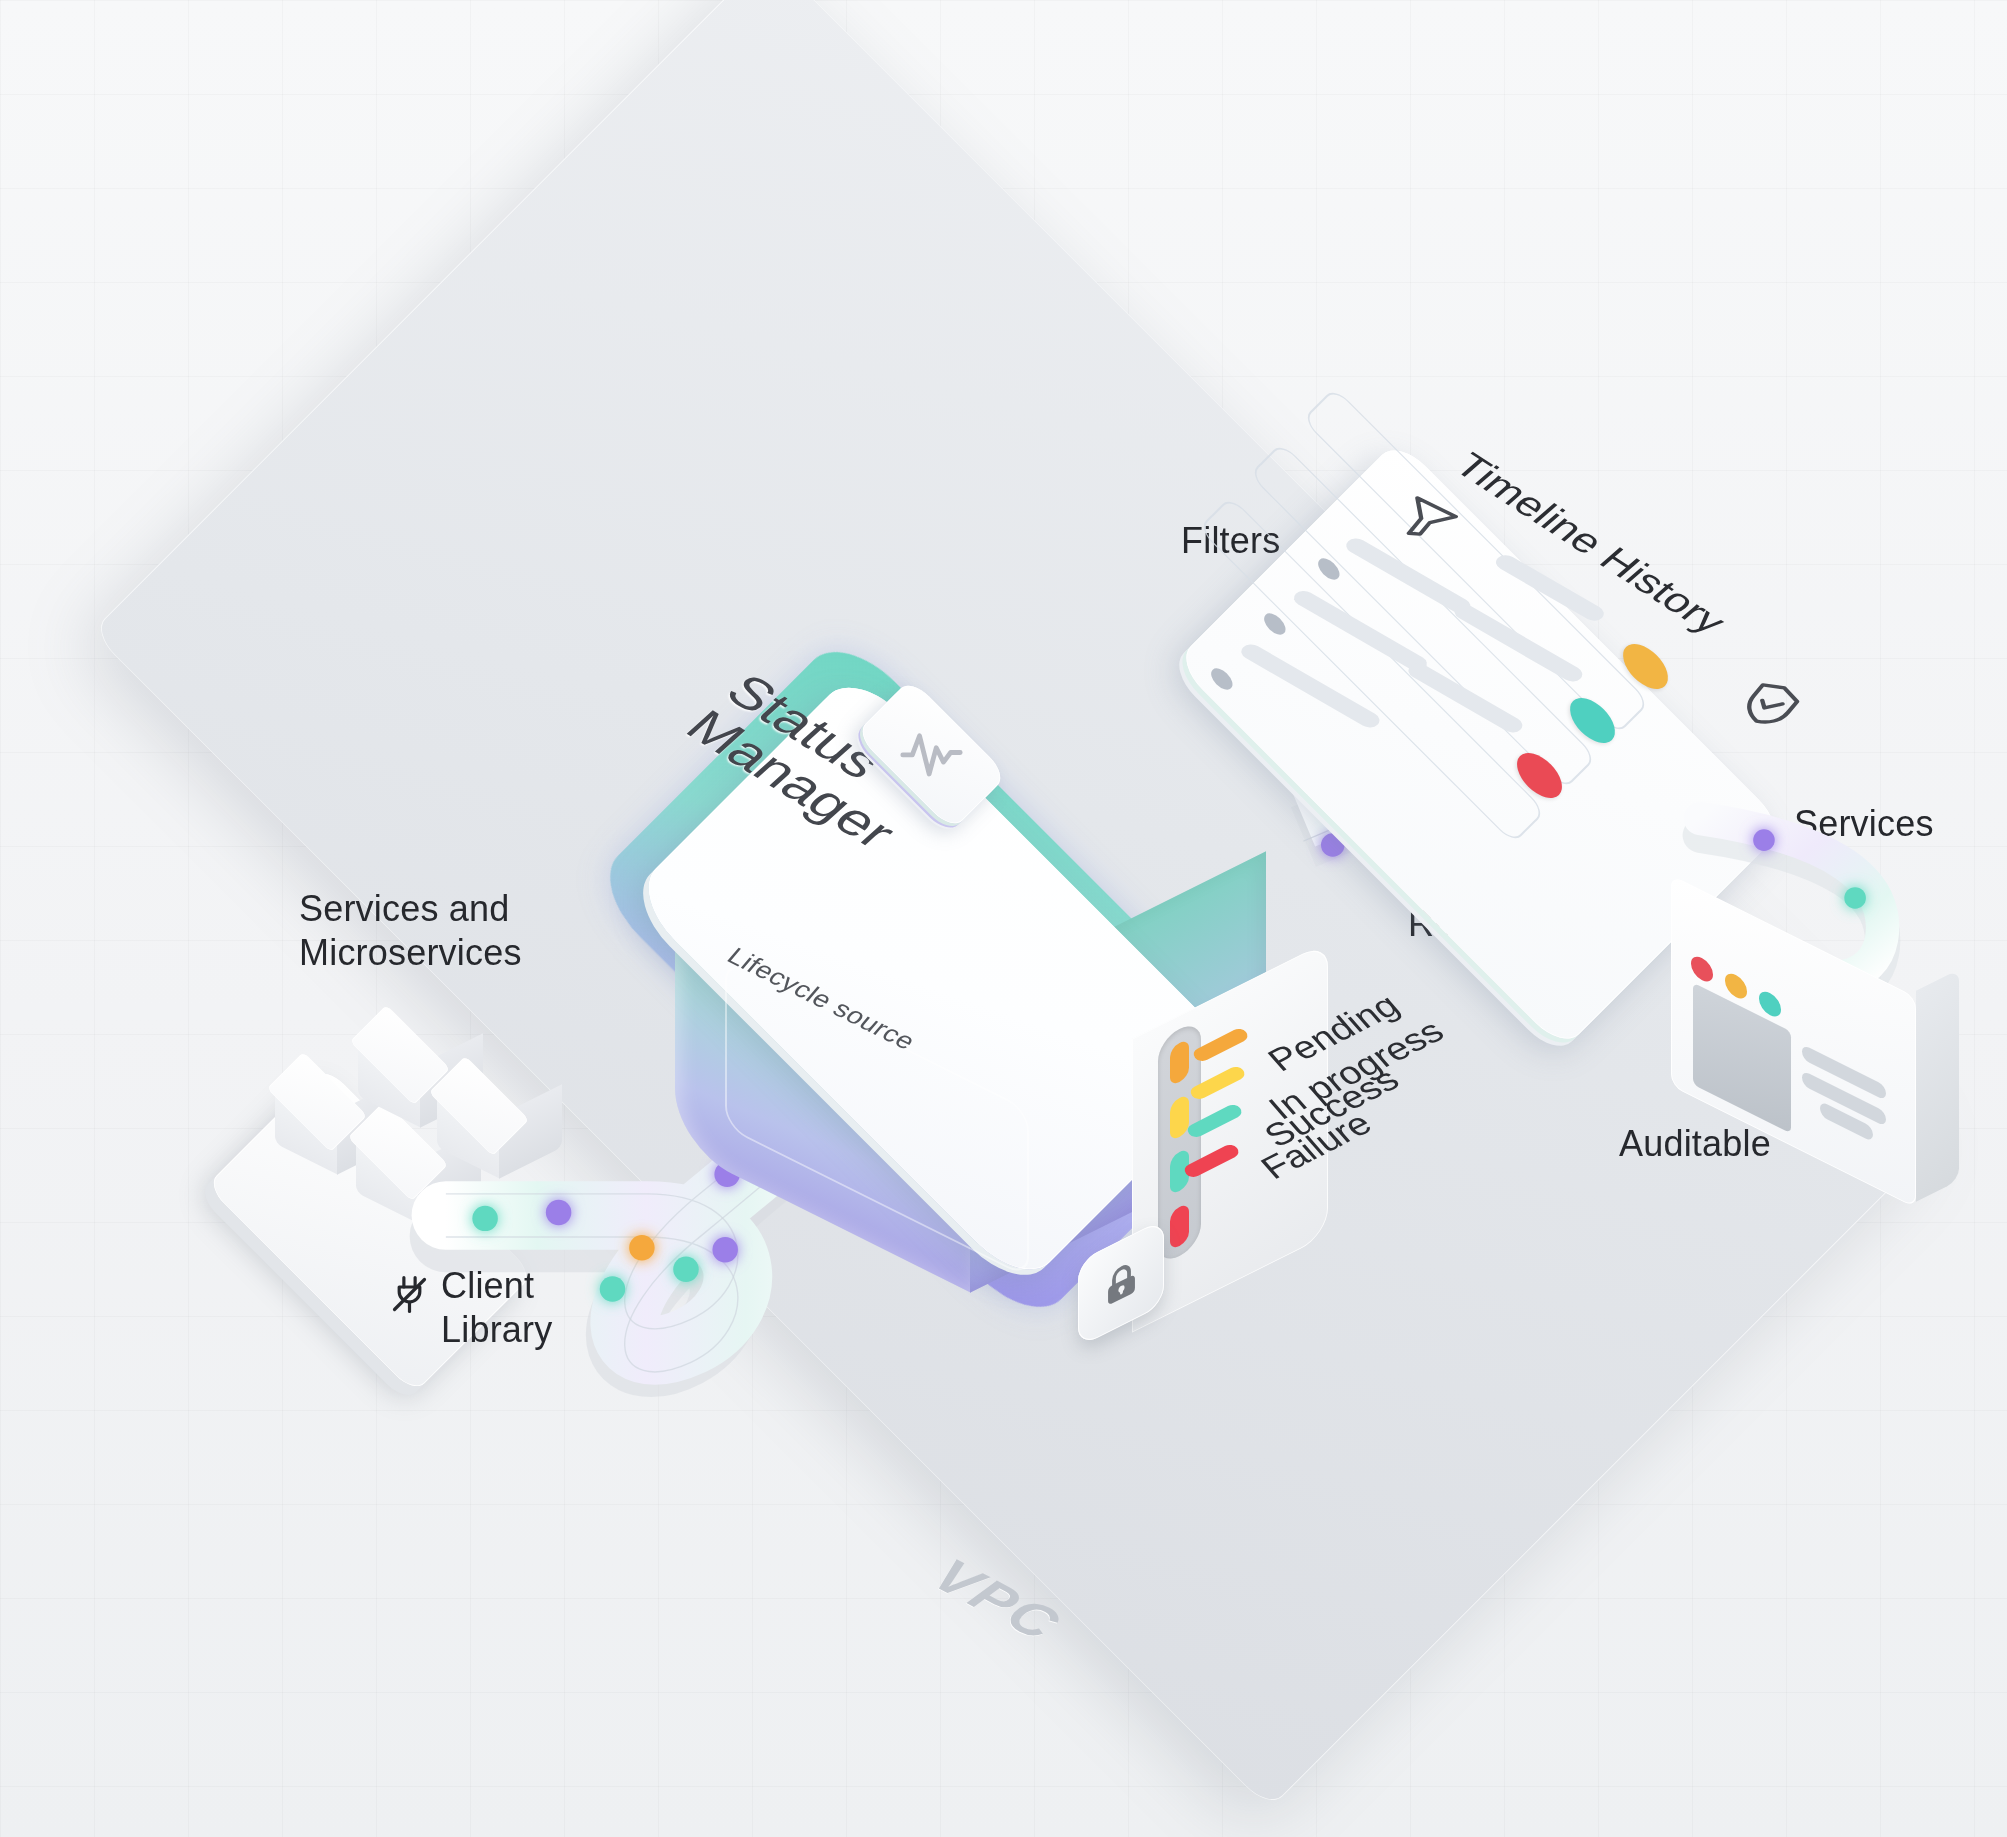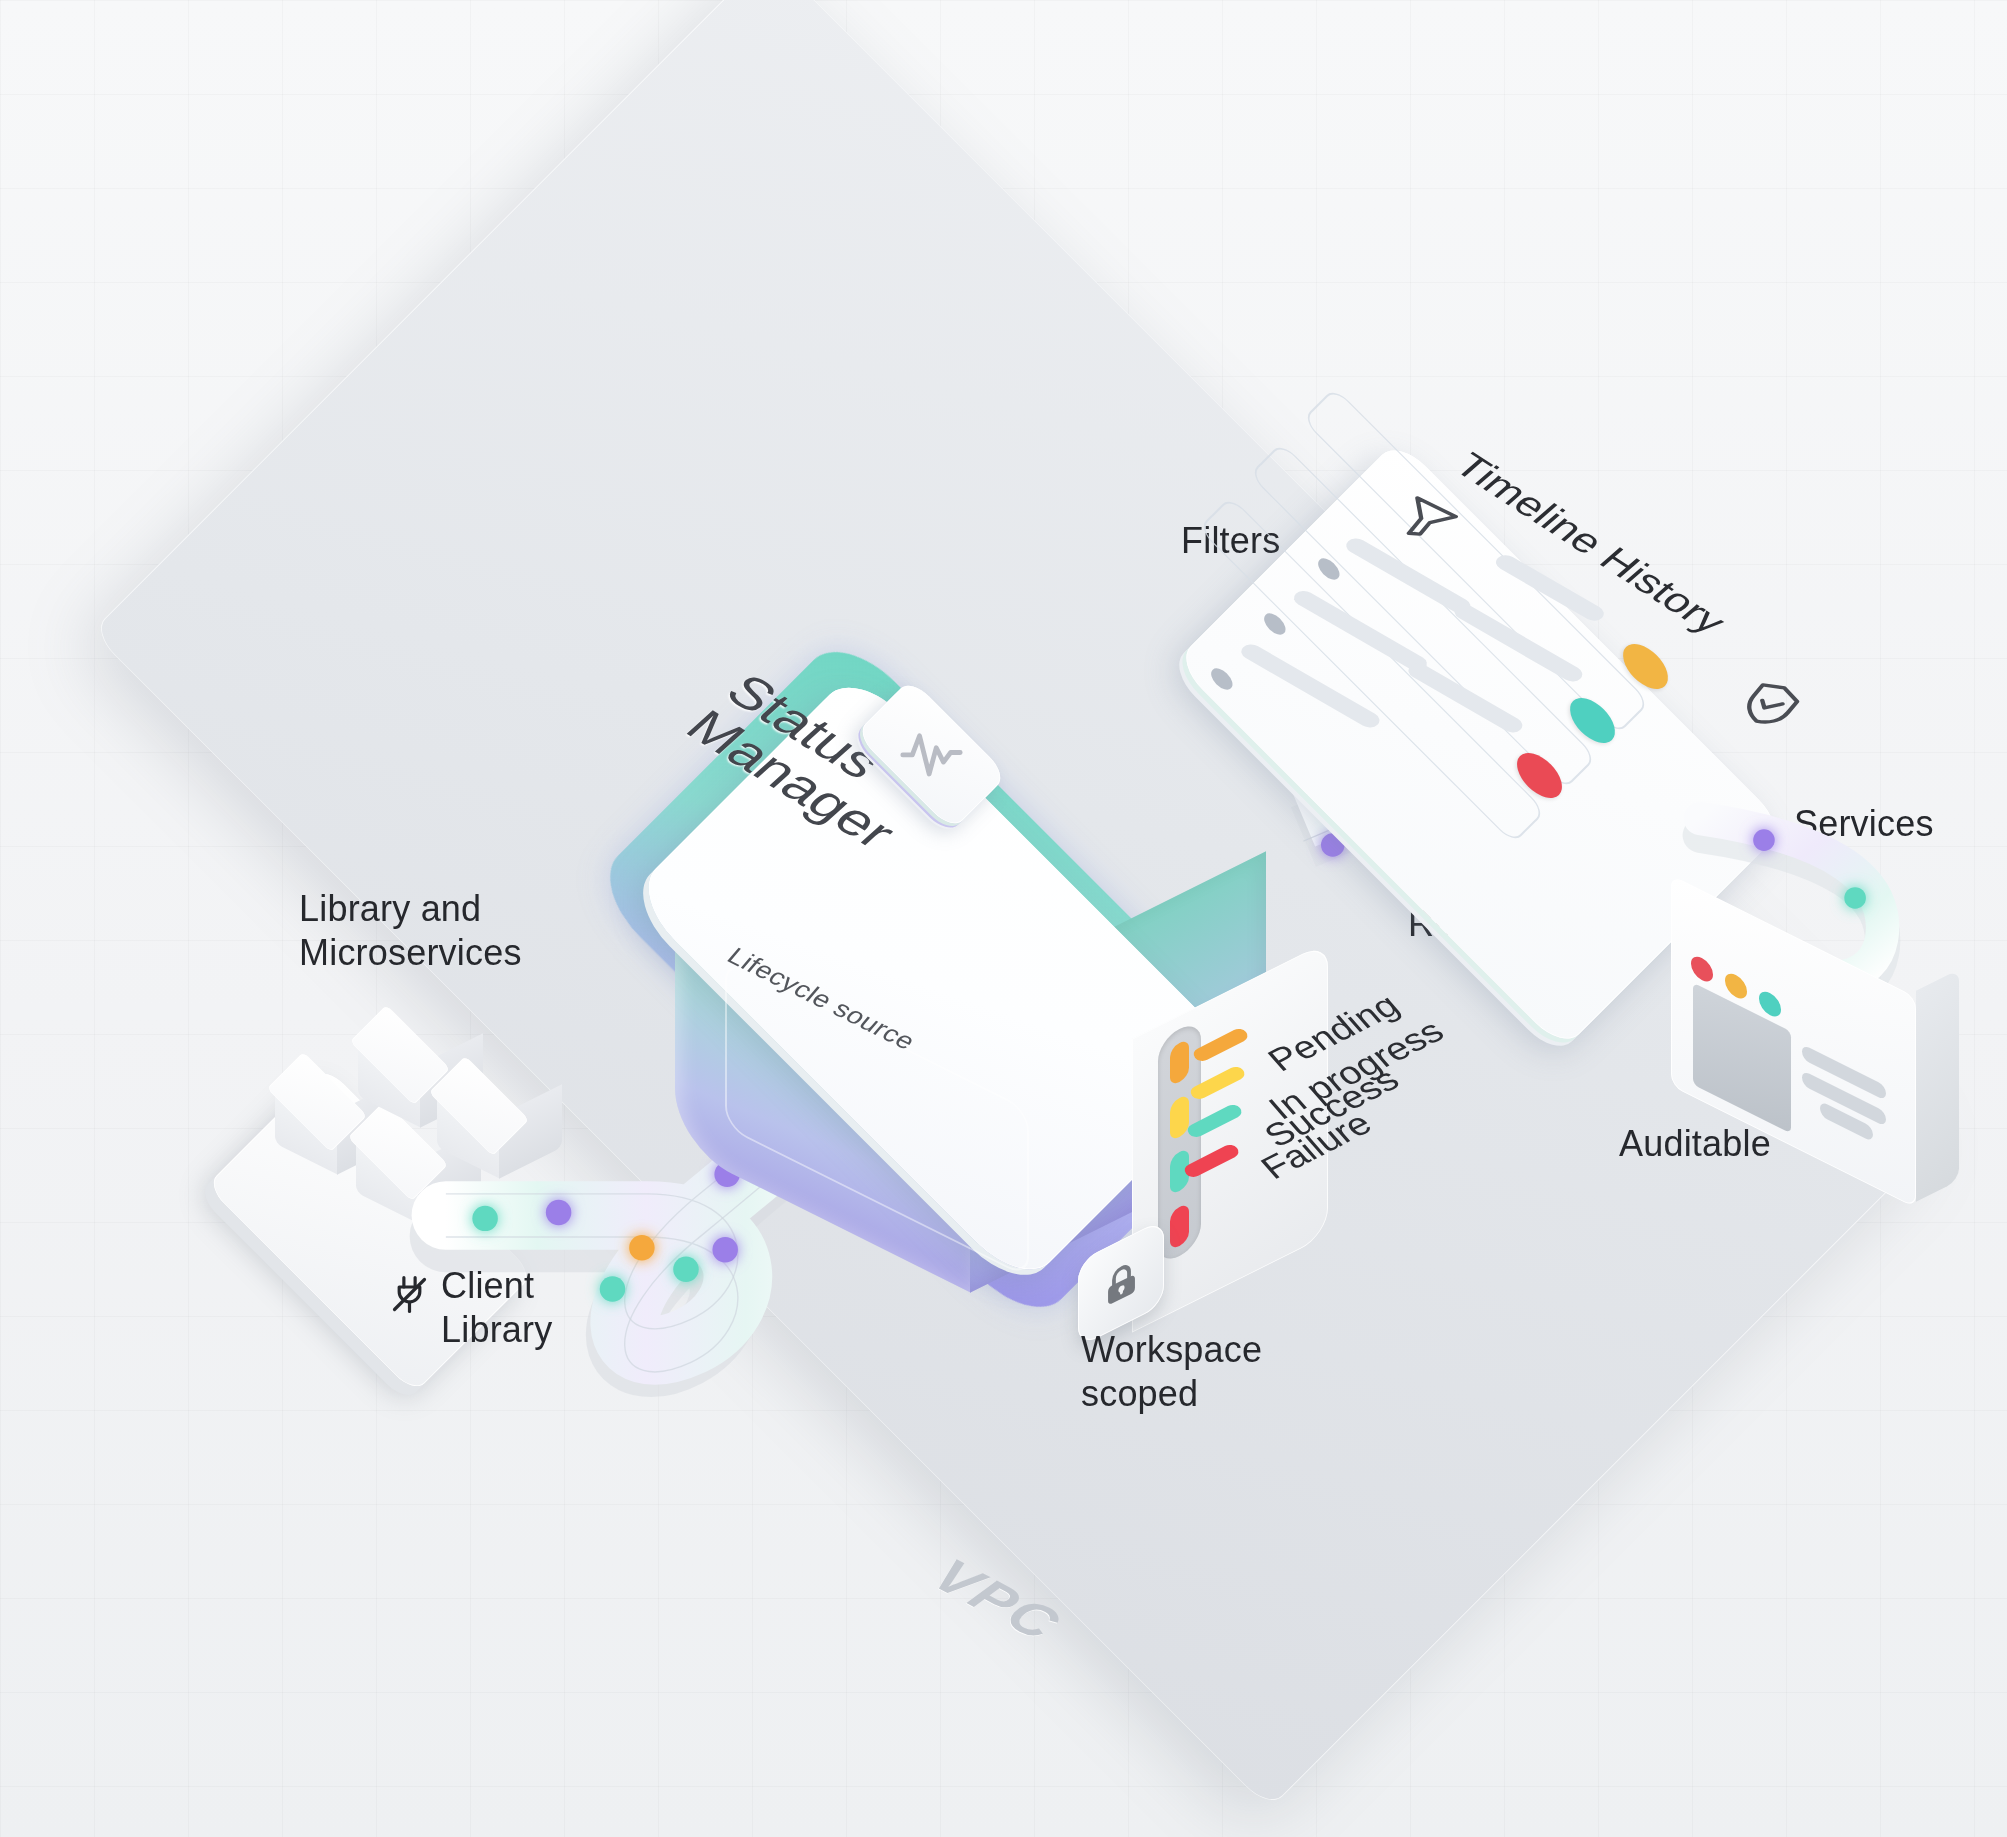--- a/index.html
+++ b/index.html
@@ -175,21 +175,21 @@
 </head>
 <body>
 
 <div id="stage">
   <div id="grid"></div>
 
   <div id="platform-edge"></div>
   <div id="platform"></div>
   <div id="vpc">VPC</div>
 
-  <div class="lbl" style="left:299px; top:887px; font-weight:400;">Library and
+  <div class="lbl" style="left:299px; top:887px; font-weight:400;">Services and
 Microservices</div>
 
   <div class="iso" id="svc-base"></div>
   <div class="cube" style="left:272px; top:1057px;">
     <div class="fl"></div>
       <div class="fr"></div>
       <div class="top"></div>
     </div>
   <div class="cube" style="left:353px; top:1106px;">
     <div class="fl"></div>
@@ -311,22 +311,20 @@
 
   <div id="lock"></div>
   <div style="position:absolute; left:1100px; top:1262px;">
     <svg width="43" height="43" viewBox="0 0 24 24" fill="none" stroke="#75797f" stroke-width="2.1" stroke-linecap="round" stroke-linejoin="round" style="transform:skewY(-26.5deg);">
       <rect x="4.5" y="10.5" width="15" height="10" rx="2.4" fill="#75797f" stroke="none"></rect>
       <path d="M7.8 10.5 V7.6 a4.2 4.2 0 0 1 8.4 0 V10.5"></path>
       <circle cx="12" cy="15" r="1.7" fill="#f2f3f5" stroke="none"></circle>
       <rect x="11.2" y="15" width="1.6" height="3" rx=".8" fill="#f2f3f5" stroke="none"></rect>
     </svg>
   </div>
-  <div class="lbl" style="left:1081px; top:1328px;">Workspace
-scoped</div>
 
   <div class="ribbon-wrap" style="left:0; top:0; width:2007px; height:1838px;">
     <svg width="2007" height="1838" viewBox="0 0 2048 1875">
       <defs>
         <linearGradient id="rb2" x1="0" y1="0" x2="1" y2="0">
           <stop offset="0%" stop-color="#fbfcfe"></stop>
           <stop offset="35%" stop-color="#e3f7f2"></stop>
           <stop offset="65%" stop-color="#efeafb"></stop>
           <stop offset="100%" stop-color="#ffffff"></stop>
         </linearGradient>

